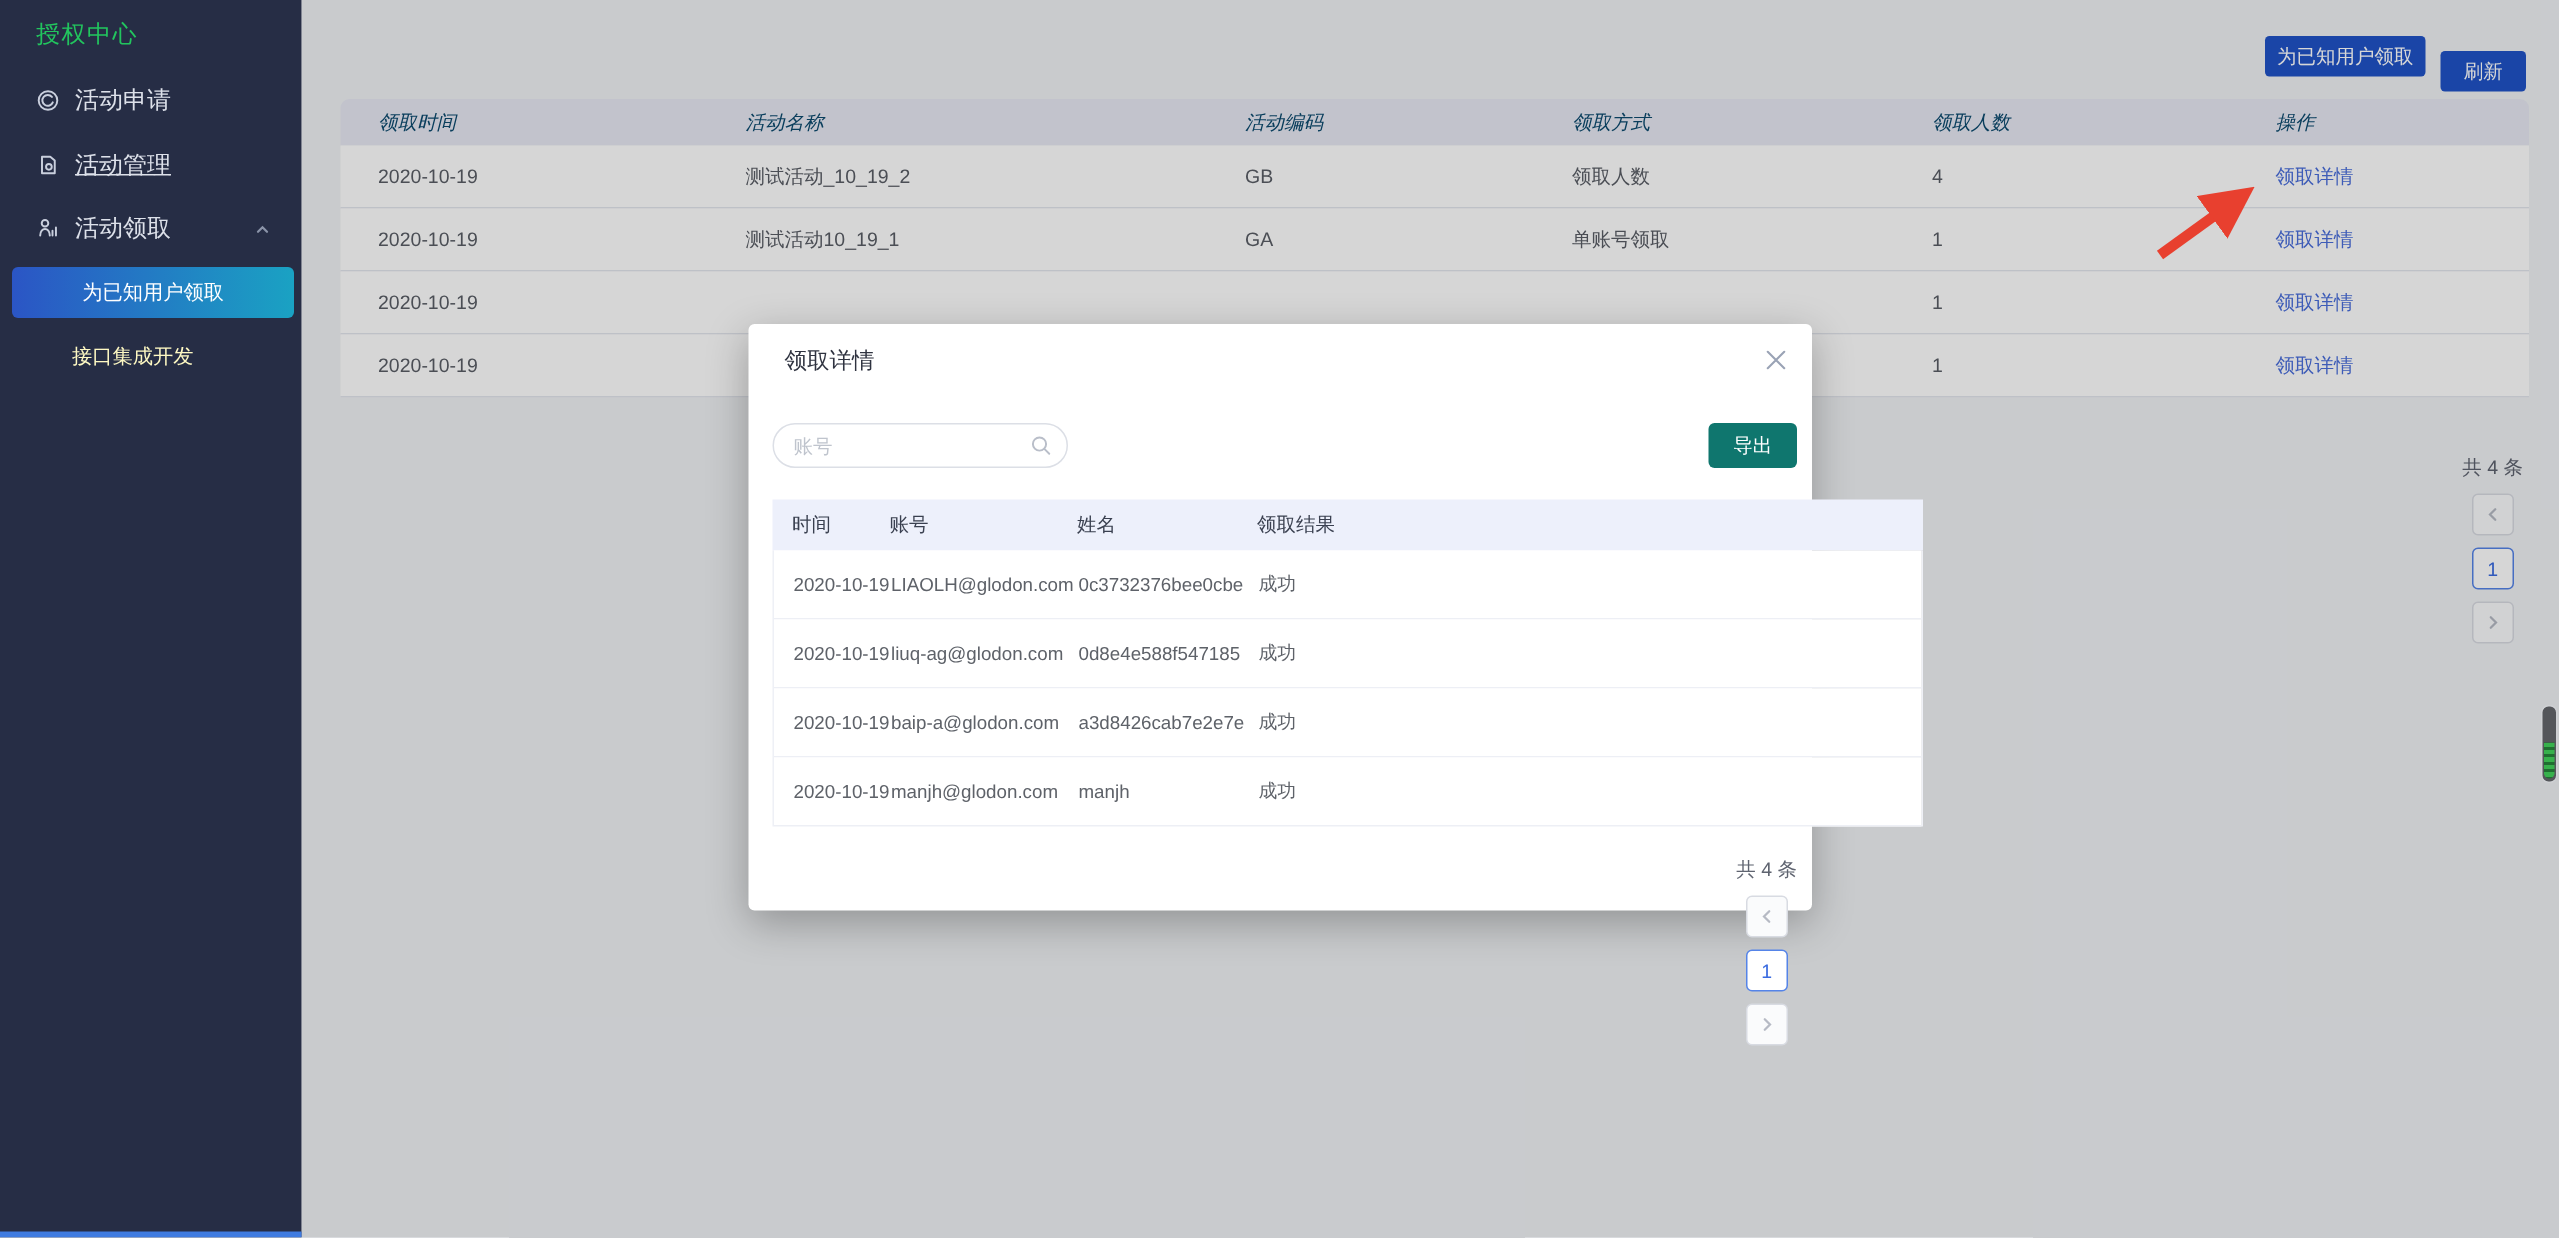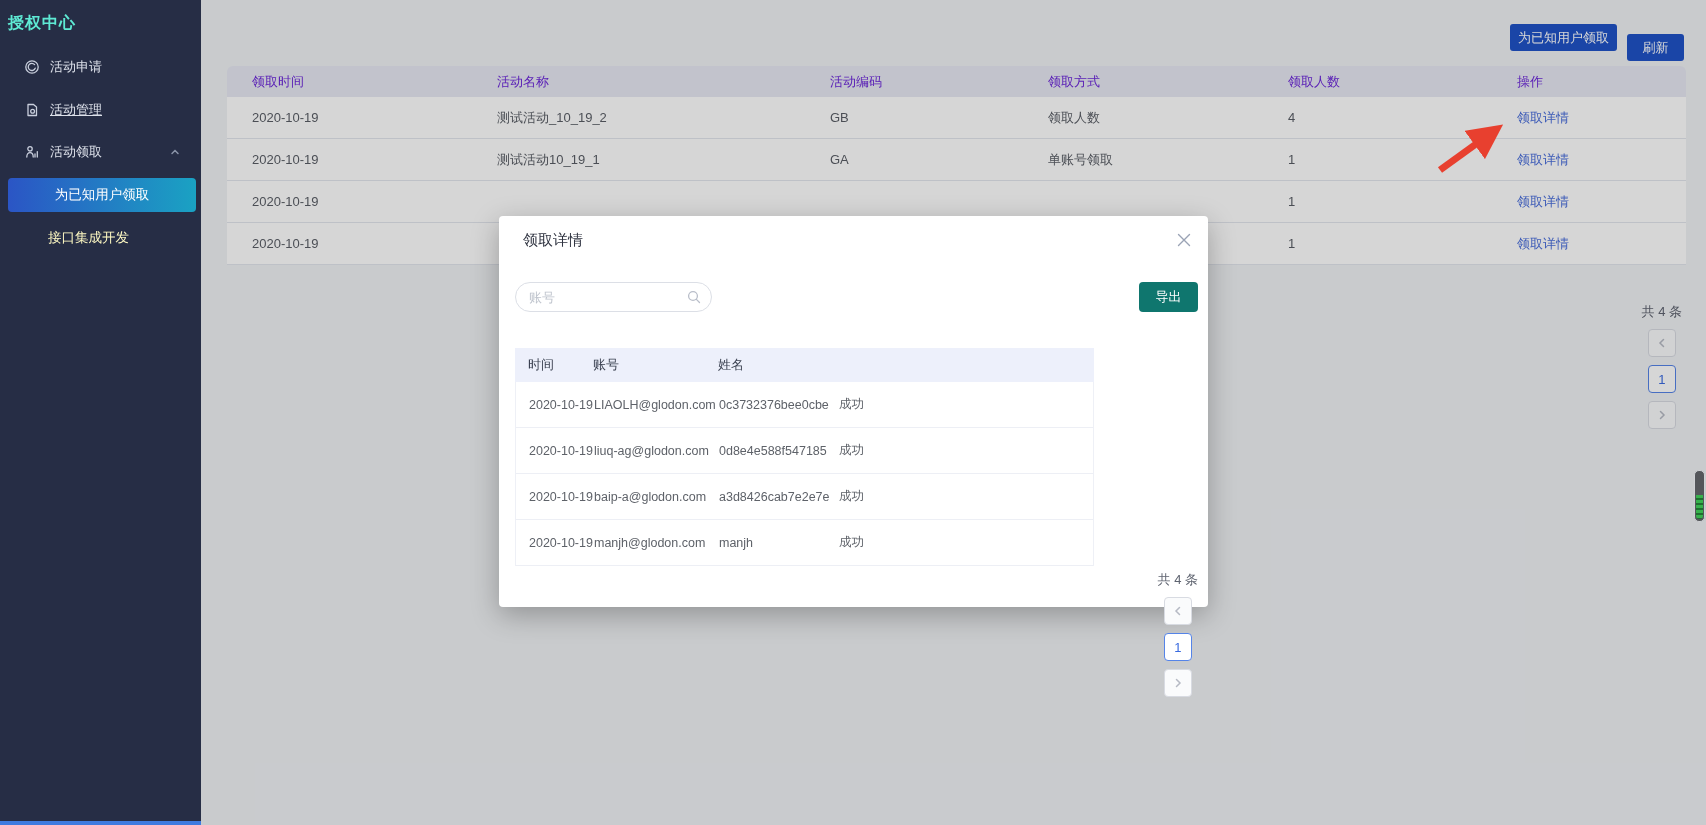--- a/index.html
+++ b/index.html
@@ -4,57 +4,57 @@
 <style>
   * { box-sizing: border-box; margin: 0; padding: 0; }
   html,body { width:1706px; height:825px; }
   body {
     position: relative; overflow: hidden;
     font-family: "Liberation Sans", sans-serif;
     background: #f0f2f5;
   }
   
   .sidebar { position:absolute; left:0; top:0; bottom:0; width:201px; background:#262d45; z-index:30; }
-  .sb-title { position:absolute; left:8px; top:13px; font-size:16px; font-weight:bold; color:#5eead4; letter-spacing:1px; }
-  .menu-item { position:absolute; left:0; width:100%; height:34px; display:flex; align-items:center; color:#dde1ea; font-size:13px; cursor:pointer; }
+  .sb-title { position:absolute; left:24px; top:13px; font-size:16px; font-weight:normal; color:#22c55e; letter-spacing:1px; }
+  .menu-item { position:absolute; left:0; width:100%; height:34px; display:flex; align-items:center; color:#dde1ea; font-size:16px; cursor:pointer; }
   .menu-item .mi-icon { margin-left:24px; width:16px; height:16px; display:flex; align-items:center; justify-content:center; }
   .menu-item .mi-label { margin-left:10px; }
   .menu-item .mi-caret { position:absolute; right:20px; top:11px; }
   .mi-1 { top:50px; } .mi-2 { top:93px;text-decoration:underline; } .mi-3 { top:135px; }
   .active-item { position:absolute; left:8px; top:178px; width:188px; height:34px; border-radius:4px;
     background:linear-gradient(90deg,#2b55c5 0%,#1aa2c3 100%);
     display:flex; align-items:center; justify-content:center; color:#ffffff; font-size:13.5px; cursor:pointer; }
   .sub-item { position:absolute; left:48px; top:229px; font-size:13.5px; color:#fef9c3; cursor:pointer; }
   .sb-strip { position:absolute; left:0; bottom:0; width:100%; height:4px; background:#3f7be0; }
   
   .content { position:absolute; left:201px; top:0; right:0; bottom:0; background:#f0f2f5; }
   .btn-primary { position:absolute; height:27px; border:none; border-radius:3px; background:#1f53c8; color:#fff; font-size:13px; font-family:inherit; cursor:pointer; }
   .btn-claim { left:1309px; top:24px; width:107px; }
   .btn-refresh { left:1426px; top:24px; width:57px;margin-top:10px; }
   .table-card { position:absolute; left:26px; top:66px; width:1459px; }
   .t-grid { display:grid; grid-template-columns:245px 333px 218px 240px 229px 1fr; align-items:center; padding-left:25px; }
-  .t-header { height:31px; background:#e7e9f4; border-radius:6px 6px 0 0; font-size:13px; color:#6d28d9; }
+  .t-header { height:31px; background:#e7e9f4; border-radius:6px 6px 0 0; font-size:13px; color:#0c4a6e;font-style:italic; }
   .t-row { height:42px; background:#ffffff; border-bottom:1px solid #e3e6ed; font-size:13px; color:#5a5e66; }
   .link { color:#4a6edb; cursor:pointer; }
   .pagination { display:flex; align-items:center; gap:8px; font-size:13px; color:#5f6470;flex-direction:column; }
   .main-pagination { position:absolute; top:303px; right:24px; }
   .page-btn { width:28px; height:28px; border:1px solid #d8dbe2; border-radius:4px; background:#fafbfc; display:flex; align-items:center; justify-content:center; color:#b6bac4; font-size:13px; cursor:pointer; }
   .page-btn.active { border-color:#5584e8; color:#3a6be0; background:#fff; }
   
   .mask { position:absolute; left:201px; top:0; right:0; bottom:0; background:rgba(0,0,0,0.16); z-index:10; }
   .modal { position:absolute; left:499px; top:216px; width:709px; height:391px; background:#ffffff; border-radius:4px;
     box-shadow:0 8px 28px rgba(0,0,0,0.28); z-index:20; }
   .modal-title { position:absolute; left:24px; top:15px; font-size:15px; color:#2f3340; }
   .modal-close { position:absolute; right:14px; top:14px; width:20px; height:20px; display:flex; align-items:center; justify-content:center; cursor:pointer; }
   .modal-search { position:absolute; left:16px; top:66px; width:197px; height:30px; }
   .modal-search input { width:100%; height:100%; border:1px solid #dcdfe6; border-radius:15px; padding:0 32px 0 13px; font-size:13px; color:#606266; outline:none; font-family:inherit; }
   .modal-search input::placeholder { color:#bfc4cd; }
   .modal-search .search-ic { position:absolute; right:11px; top:8px; }
   .export-btn { position:absolute; left:640px; top:66px; width:59px; height:30px; border:none; border-radius:4px; background:#0f766e; color:#fff; font-size:13px; font-family:inherit; cursor:pointer; }
-  .m-table { position:absolute; left:16px; top:132px; width:579px; }
+  .m-table { position:absolute; left:16px; top:117px; width:767px; }
   .m-grid { display:grid; grid-template-columns:65px 125px 120px 1fr; align-items:center; padding-left:13px; }
   .m-header { height:34px; background:#edf0fb; font-size:13px; color:#3a4050; }
   .m-body { border-left:1px solid #eef0f6; border-right:1px solid #eef0f6; }
   .m-row { height:46px; background:#fff; border-bottom:1px solid #edeff5; font-size:12.5px; color:#5e6269; }
   .modal-pagination { position:absolute; right:10px; top:355px; }
   
   .arrow-svg { position:absolute; left:1432px; top:118px; z-index:40; }
   .edge-widget { position:absolute; left:1694px; top:470px; width:11px; height:52px; background:#54565a; border:1px solid #cfd1d4; border-radius:5px; z-index:40; overflow:hidden; }
   .edge-widget .stripes { position:absolute; bottom:2px; left:1px; right:1px; height:24px; border-radius:0 0 4px 4px;
     background:repeating-linear-gradient(180deg,#37b14c 0px,#37b14c 3px,#1f6f30 3px,#1f6f30 5px); }
@@ -197,20 +197,21 @@
     </span>
   </div>
 
   <button class="export-btn">导出</button>
 
   <div class="m-table">
     <div class="m-grid m-header">
       <span>时间</span>
       <span>账号</span>
       <span>姓名</span>
+      <span>领取结果</span>
     </div>
     <div class="m-body">
       <div class="m-grid m-row">
         <span>2020-10-19</span>
         <span>LIAOLH@glodon.com</span>
         <span>0c3732376bee0cbe</span>
         <span>成功</span>
       </div>
       <div class="m-grid m-row">
         <span>2020-10-19</span>

